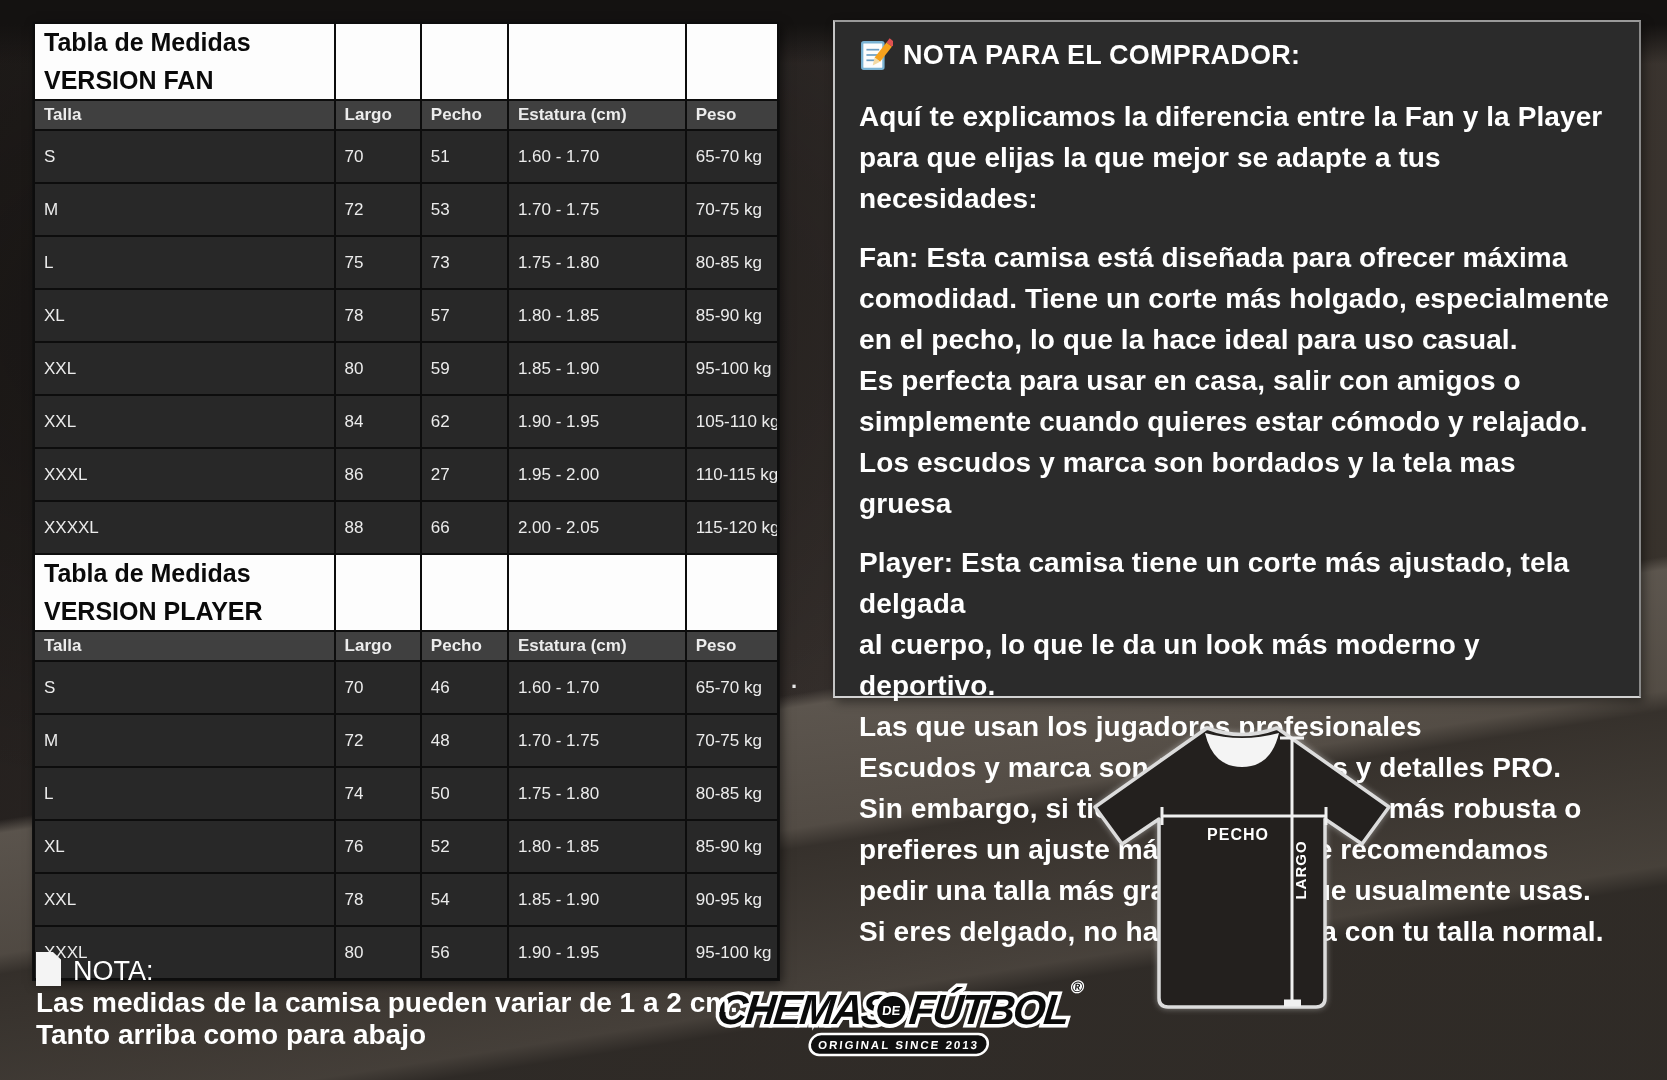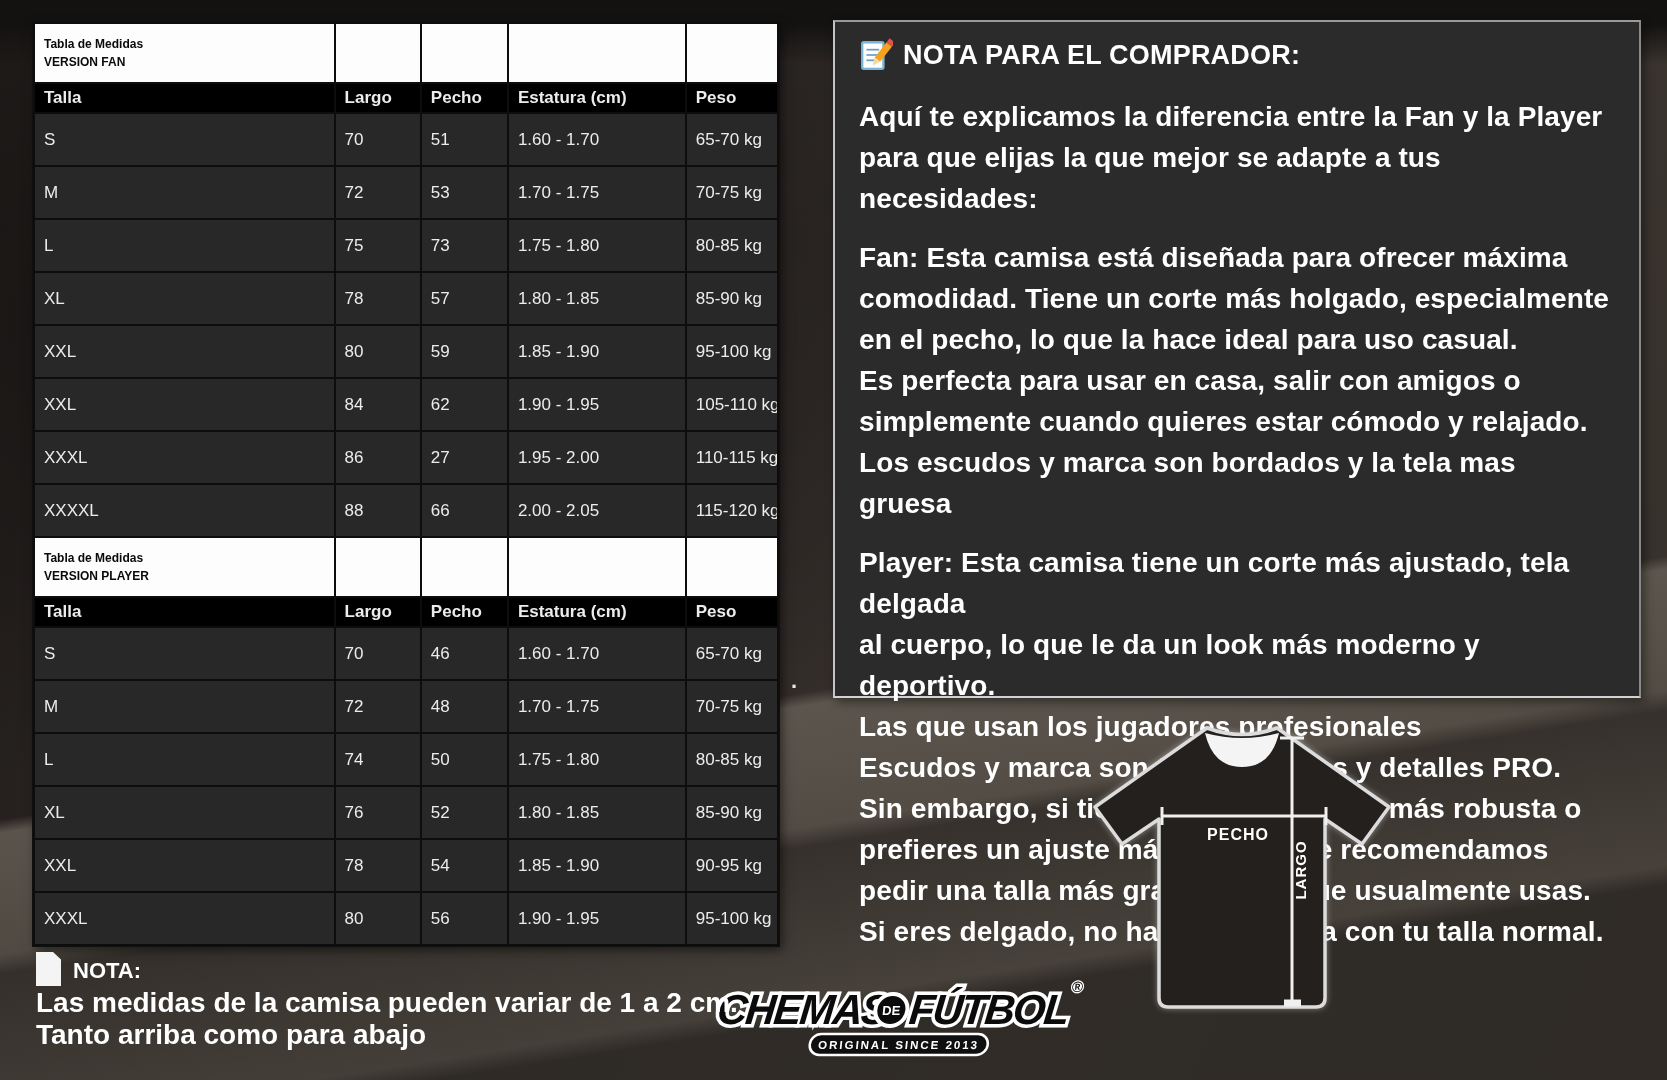--- a/index.html
+++ b/index.html
@@ -20,23 +20,23 @@
     border-collapse:collapse;table-layout:fixed;background:#272727;
     border:2px solid #bdbdbd;
     box-shadow:0 0 0 1px #101010,3px 4px 10px rgba(0,0,0,.55);
   }
   .size-table td{
     border:2px solid #0d0d0d;color:#ececec;font-size:17px;
     padding:0 4px 0 9px;vertical-align:middle;white-space:nowrap;overflow:hidden;
   }
   .size-table tr.section-header{height:60px;}
   .size-table tr.section-header td{background:#fdfdfd;color:#0a0a0a;}
-  .size-table .t1,.size-table .t2{font-weight:bold;font-size:12px;line-height:1.5;}
+  .size-table .t1,.size-table .t2{font-weight:bold;font-size:25px;line-height:1.5;}
   .size-table tr.col-header{height:30px;}
-  .size-table tr.col-header td{font-weight:bold;background:#000000;}
+  .size-table tr.col-header td{font-weight:bold;background:#404040;}
   .size-table tr.data-row{height:53px;}
   .size-table tr.data-row td{background:#282828;}
 
   
   .note-panel{
     position:absolute;left:833px;top:20px;width:808px;height:678px;box-sizing:border-box;
     background:#2b2b2b;border:2px solid;border-color:#9a9a9a #8a8a8a #d2d2d2 #c4c4c4;
     padding:16px 24px;color:#fff;
     box-shadow:3px 4px 10px rgba(0,0,0,.45);
   }
@@ -47,21 +47,21 @@
 
   .stray-dot{position:absolute;left:791px;top:668px;color:#e8e8e8;font-size:22px;font-weight:bold;}
 
   
   .bottom-note{position:absolute;left:36px;top:952px;color:#fff;}
   .bn-head{display:flex;align-items:flex-end;gap:12px;}
   .page-icon{
     width:25px;height:34px;background:#f4f4f4;
     clip-path:polygon(0 0,68% 0,100% 22%,100% 100%,0 100%);
   }
-  .bn-title{font-size:22px;font-weight:bold;line-height:30px;}
+  .bn-title{font-size:27px;font-weight:normal;line-height:30px;}
   .bn-line{font-size:28px;font-weight:bold;line-height:30px;margin-top:2px;}
 
   
   .tshirt{position:absolute;left:1075px;top:716px;filter:drop-shadow(0 0 3px rgba(235,235,235,.45));}
 
   
   .brand{position:absolute;left:700px;top:966px;}
 
   svg text{font-family:"Liberation Sans",sans-serif;}
 </style>

